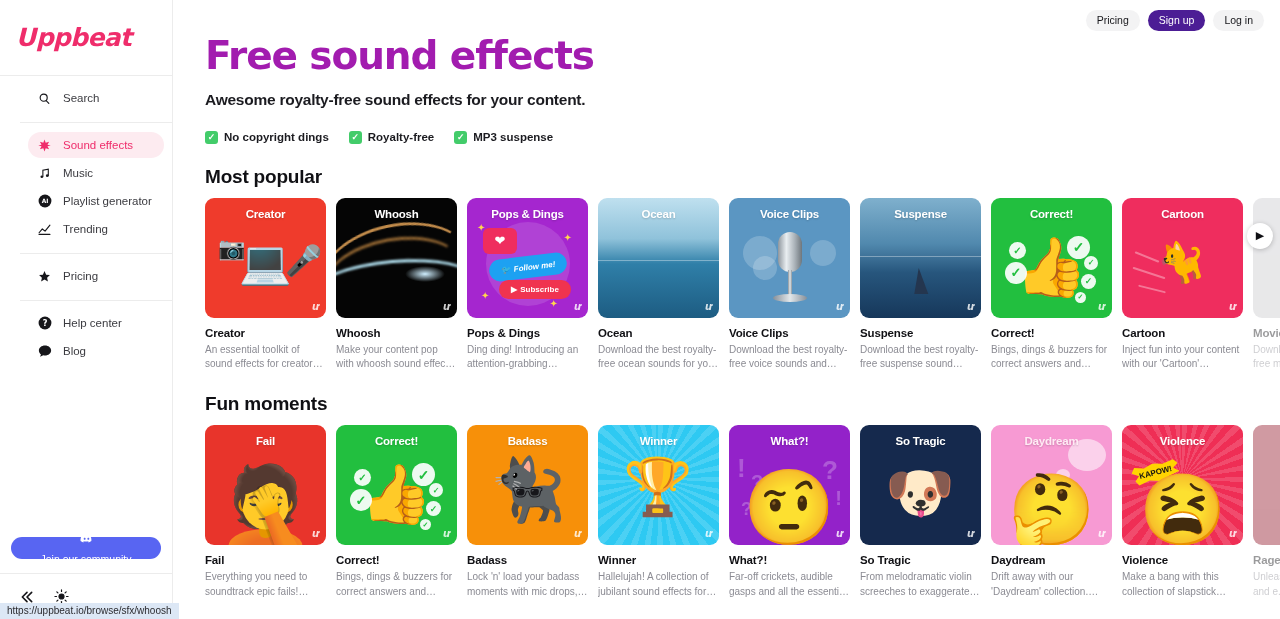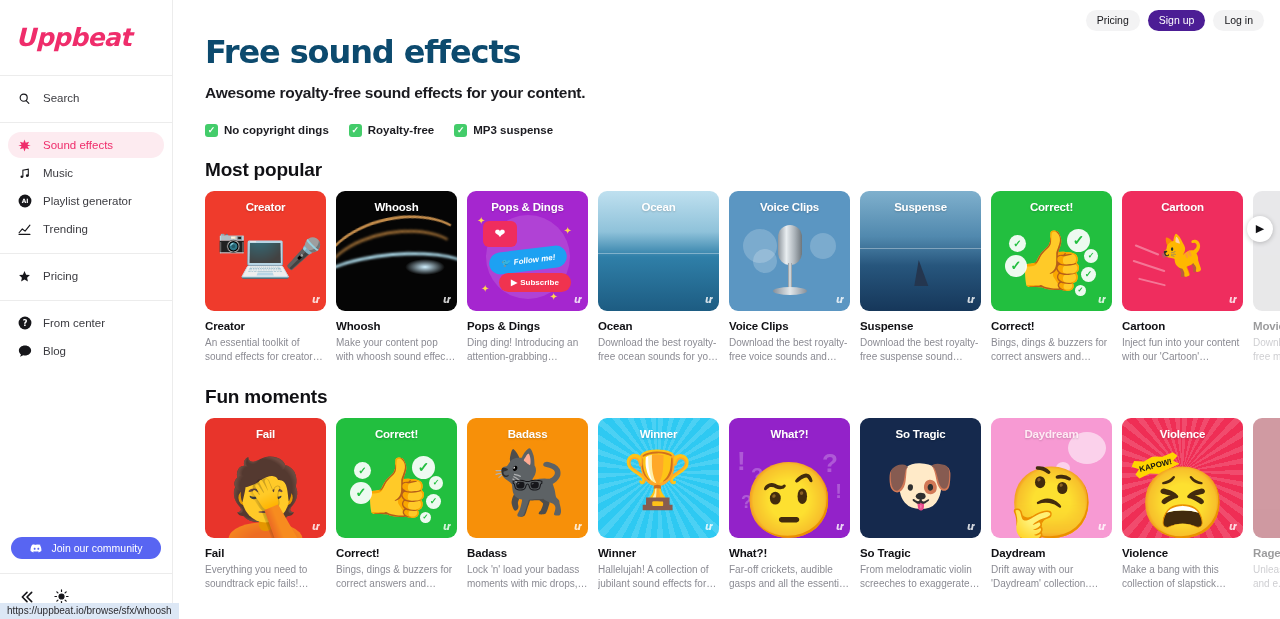--- a/index.html
+++ b/index.html
@@ -25,21 +25,21 @@
     padding-left: 18px;
     border-bottom: 1px solid #ececec;
   }
   .logo {
     font-family: "DejaVu Sans", sans-serif;
     font-weight: 700; font-size: 25px; letter-spacing: -0.7px;
     color: #ef2d6b;
     font-style: italic;
     transform: skewX(-3deg);
   }
-  .nav-sec { padding: 9px 8px; border-bottom: 1px solid #ececec; }
+  .nav-sec { padding: 9px 8px; border-bottom: 1px solid #ececec; margin-left: 20px; }
   .nav-sec.last { border-bottom: none; }
   .nav-item {
     display: flex; align-items: center; gap: 11px;
     height: 26px; padding: 0 9px; border-radius: 13px;
     font-size: 11.5px; color: #3b3b40; cursor: pointer;
     margin-bottom: 2px;
   }
   .nav-item.active { background: #fdebf0; color: #ef2d6b; }
   .nav-ico {
     width: 15px; height: 15px; flex: 0 0 15px;
@@ -49,21 +49,21 @@
   .nav-item.active .nav-ico { color: #ef2d6b; }
   .nav-ico svg { display: block; }
 
   .sidebar-spacer { flex: 1 1 auto; }
 
   .community-btn {
     margin: 0 11px 14px 11px;
     height: 22px; border-radius: 11px;
     background: #5865f2; color: #fff;
     display: flex; align-items: center; justify-content: center;
-    gap: 7px; font-size: 10.5px; cursor: pointer;
+    gap: 7px; font-size: 10.5px; cursor: pointer; flex-direction: column;
   }
   .community-btn .nav-ico { color: #fff; }
 
   .sidebar-footer {
     height: 46px; display: flex; align-items: center;
     gap: 16px; padding-left: 18px;
     border-top: 1px solid #ececec;
   }
   .footer-ico {
     width: 18px; height: 18px; display: flex;
@@ -86,22 +86,22 @@
     font-size: 10.5px; display: flex; align-items: center;
     cursor: pointer; background: #f3f3f4; color: #16161a;
     white-space: nowrap;
   }
   .tb-btn.primary { background: #4c1d95; color: #fff; }
 
   .content { padding: 36px 0 0 32px; }
 
   h1.page-title {
     font-family: "DejaVu Sans", sans-serif;
-    font-size: 32px; font-weight: 700; letter-spacing: -1.1px;
-    color: #0c4a6e; line-height: 1.05;
+    font-size: 39px; font-weight: 700; letter-spacing: -1.1px;
+    color: #a21caf; line-height: 1.05;
   }
   .subtitle {
     margin-top: 14px;
     font-size: 15.5px; font-weight: 700; color: #1b1b20;
     letter-spacing: -0.25px;
   }
   .badges { display: flex; gap: 20px; margin-top: 22px; }
   .badge {
     display: flex; align-items: center; gap: 6px;
     font-size: 11.5px; font-weight: 700; color: #1b1b20;
@@ -360,21 +360,21 @@
     </div>
 
     <div class="nav-sec last">
       <div class="nav-item">
         <span class="nav-ico">
           <svg width="14" height="14" viewBox="0 0 24 24">
             <circle cx="12" cy="12" r="11" fill="currentColor"></circle>
             <text x="12" y="17" font-size="14" font-weight="700" text-anchor="middle" fill="#fff" font-family="DejaVu Sans">?</text>
           </svg>
         </span>
-        <span>From center</span>
+        <span>Help center</span>
       </div>
 
       <div class="nav-item">
         <span class="nav-ico">
           <svg width="14" height="14" viewBox="0 0 24 24" fill="currentColor">
             <path d="M12 2.5c6 0 10.5 3.9 10.5 8.6S18 19.7 12 19.7c-1 0-2-.1-2.9-.3L3.5 22l1.6-4.2C3.1 16.2 1.5 13.8 1.5 11.1 1.5 6.4 6 2.5 12 2.5z"></path>
           </svg>
         </span>
         <span>Blog</span>
       </div>

